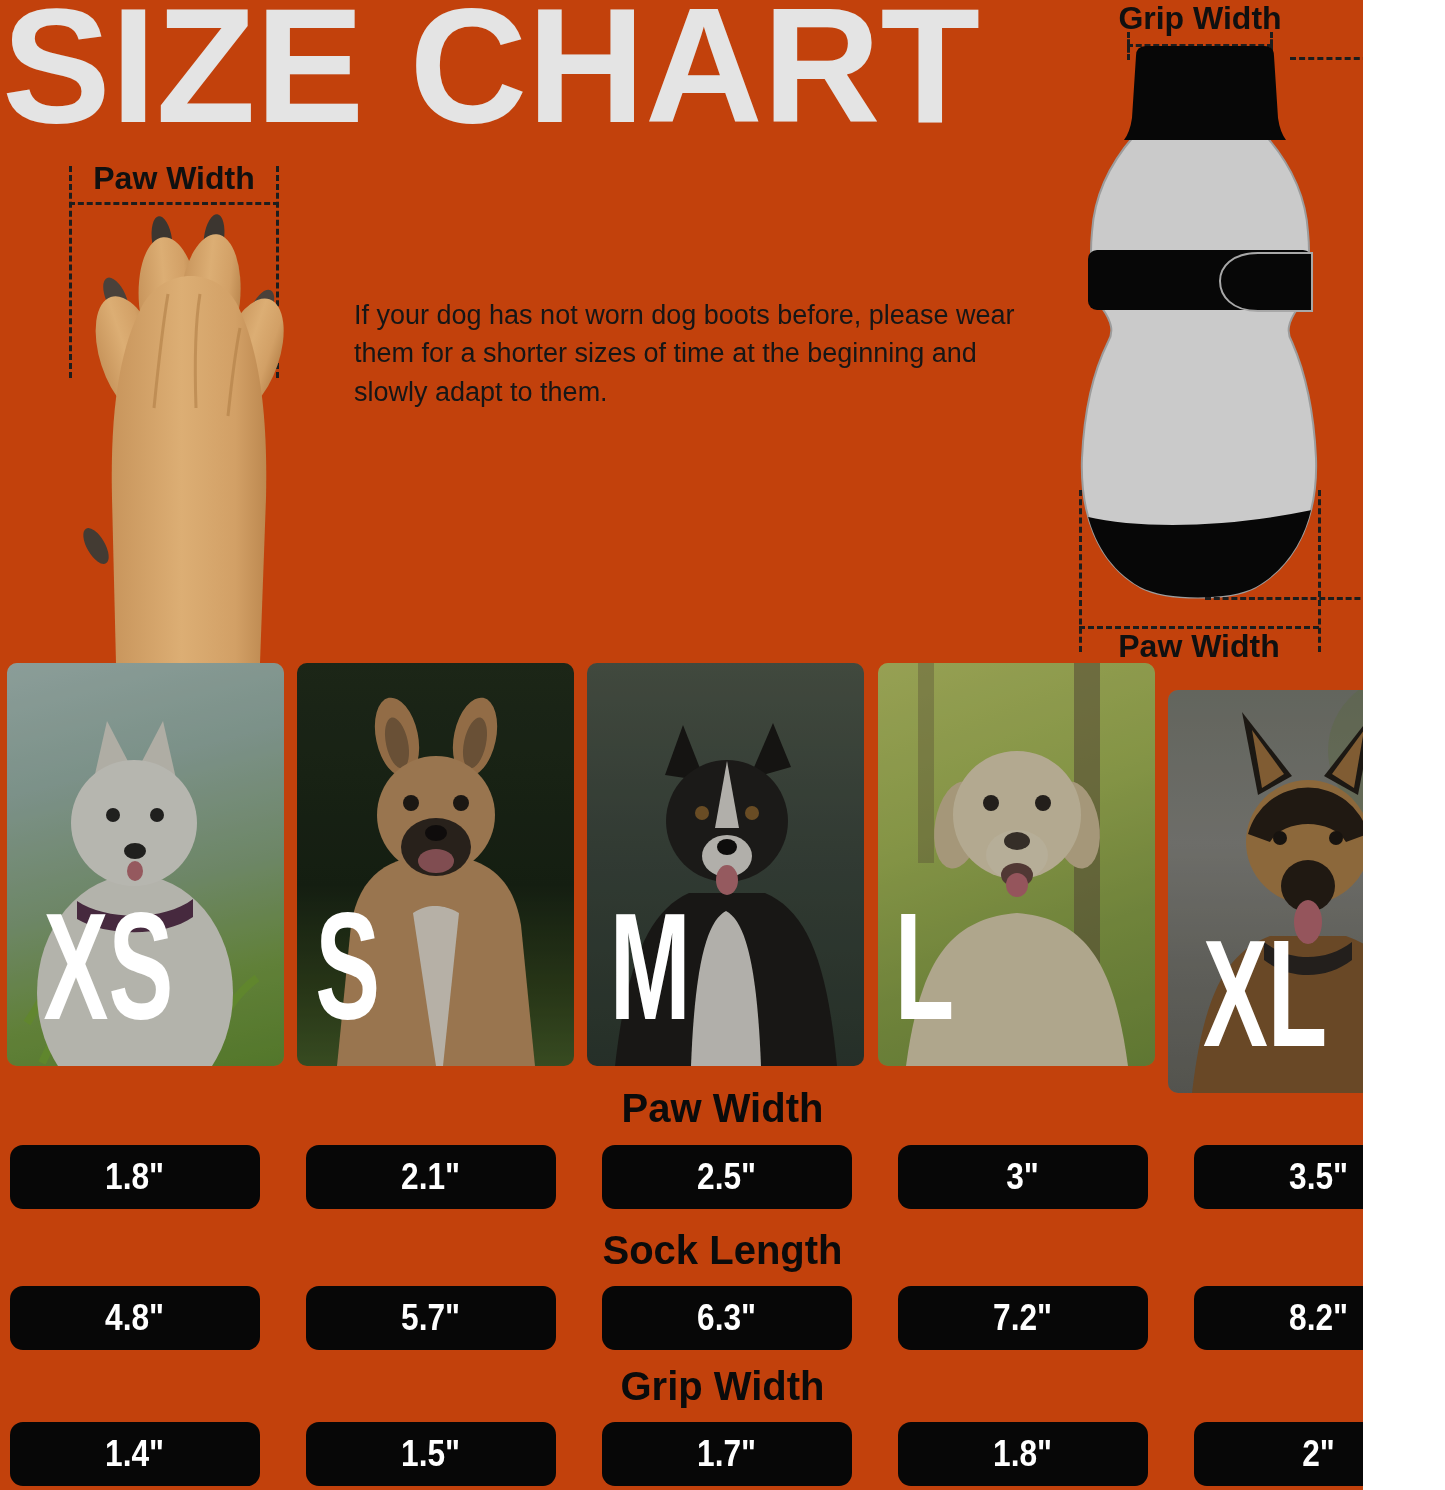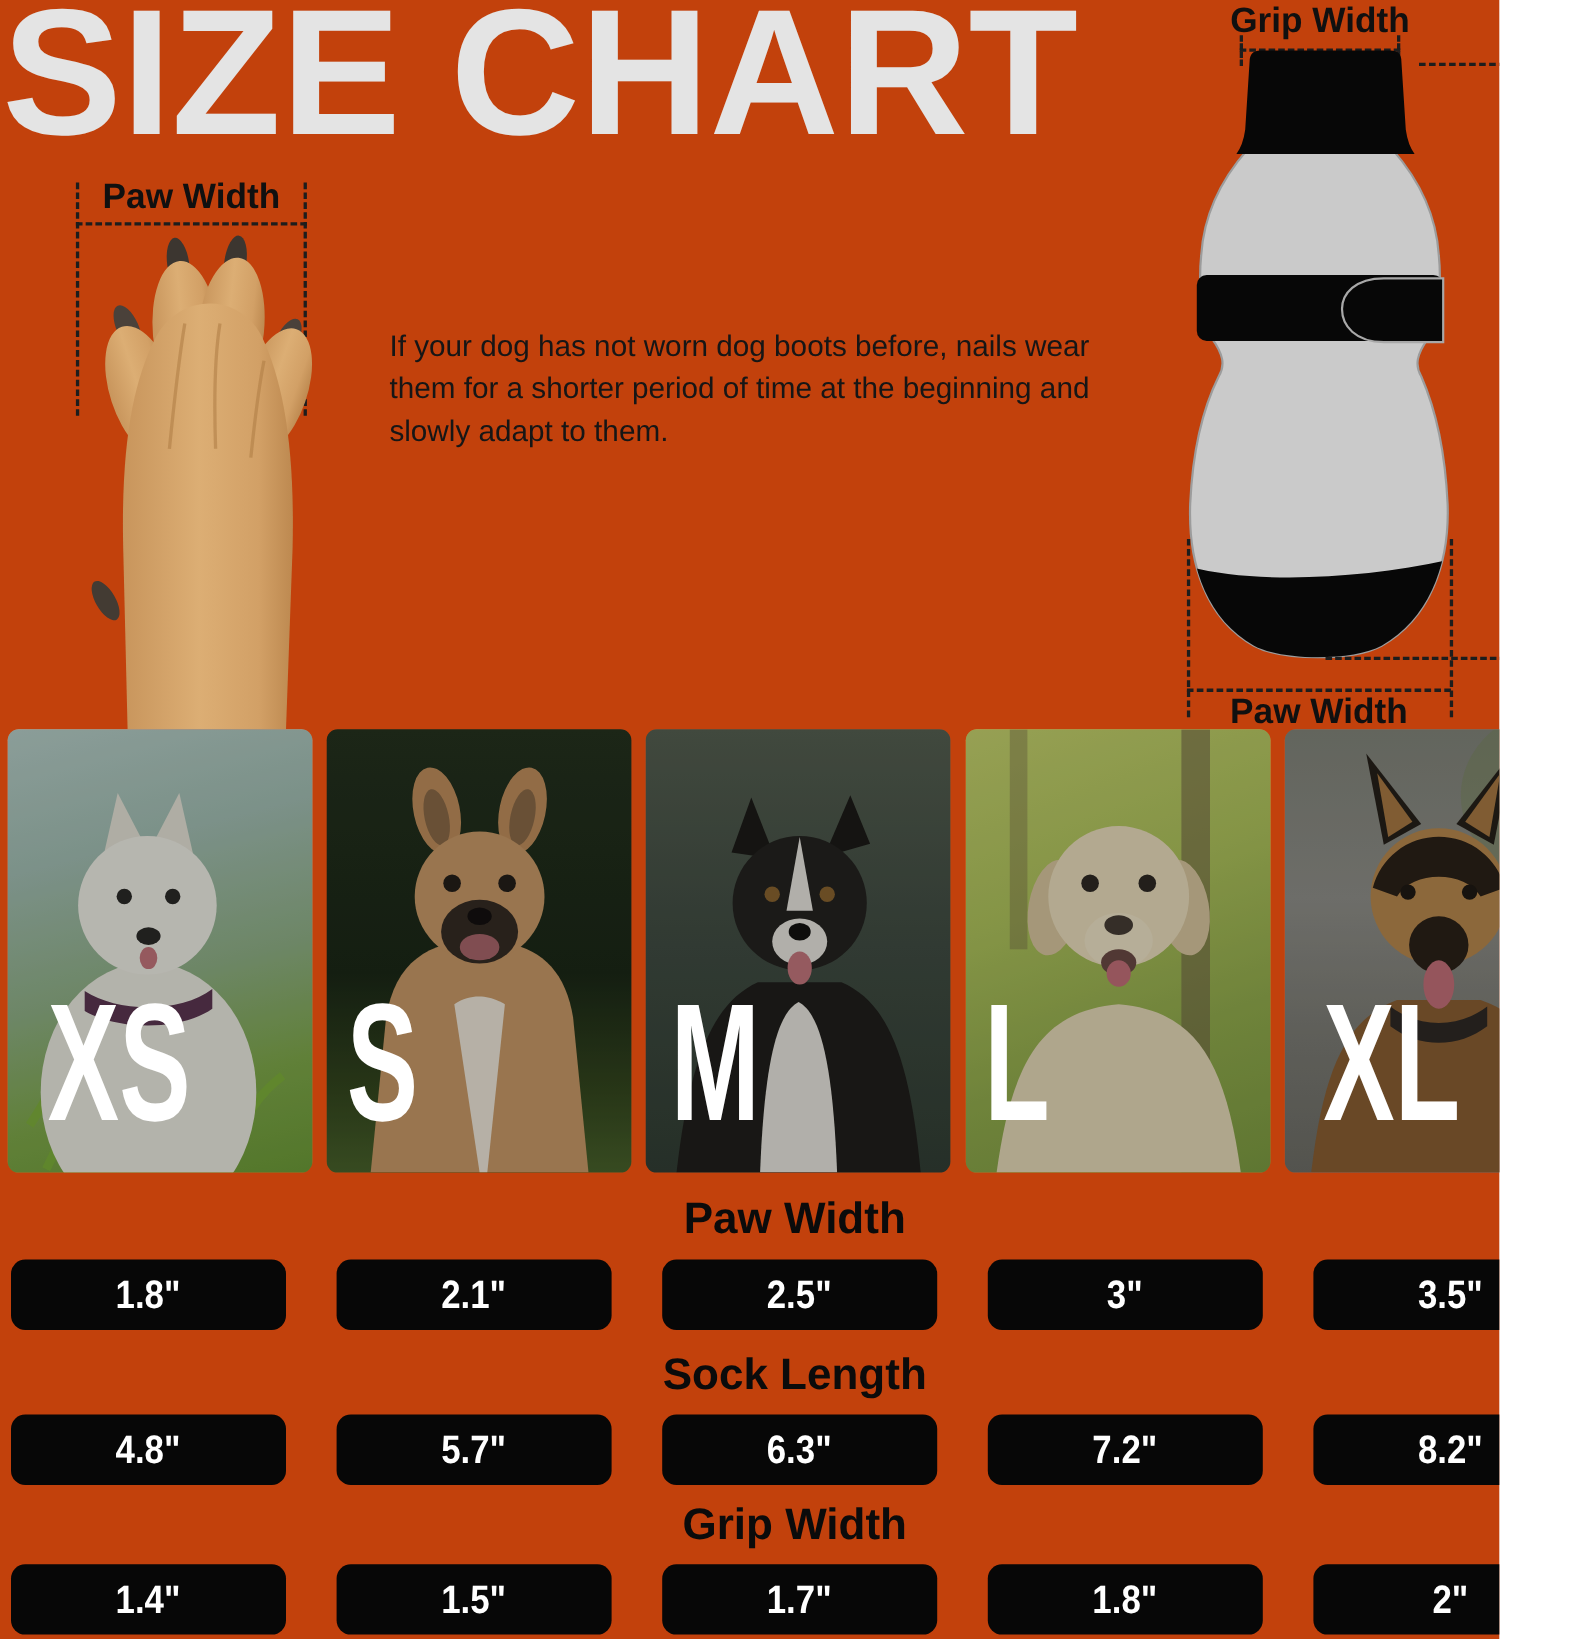--- a/index.html
+++ b/index.html
@@ -94,21 +94,21 @@
     <ellipse cx="62" cy="158" rx="30" ry="62" fill="url(#fur)" transform="rotate(-18 62 158)"></ellipse>
     <ellipse cx="101" cy="105" rx="30" ry="66" fill="url(#fur)" transform="rotate(-5 101 105)"></ellipse>
     <ellipse cx="142" cy="102" rx="30" ry="66" fill="url(#fur)" transform="rotate(6 142 102)"></ellipse>
     <ellipse cx="182" cy="158" rx="29" ry="60" fill="url(#fur)" transform="rotate(19 182 158)"></ellipse>
 
     <path d="M 48,465 L 44,300 C 42,210 52,150 74,108 C 96,68 150,68 170,108 C 190,150 200,210 198,300 L 192,465 Z" fill="url(#fur)"></path>
     <path d="M 86,210 C 92,150 96,120 100,96 M 128,210 C 126,150 128,120 132,96 M 160,218 C 164,180 168,150 172,130" stroke="#b07e46" stroke-width="3" fill="none" opacity="0.6"></path>
   </svg>
 
   <div class="tips-body">
-    <p>If your dog has not worn dog boots before, nails wear them for a shorter period of time at the beginning and slowly adapt to them.</p>
+    <p>If your dog has not worn dog boots before, please wear them for a shorter sizes of time at the beginning and slowly adapt to them.</p>
   </div>
 
   <div class="measure-label" style="left:1100px;top:2px;width:200px;">Grip Width</div>
 
   <div class="vdash" style="left:1127px;top:32px;height:28px;"></div>
   <div class="vdash" style="left:1270px;top:32px;height:28px;"></div>
   <div class="hdash" style="left:1127px;top:44px;width:146px;"></div>
 
   <svg style="position:absolute;left:1040px;top:0;" width="405" height="665" viewBox="0 0 405 665">
     <defs>
@@ -206,21 +206,21 @@
       <circle cx="165" cy="140" r="8" fill="#2e2924"></circle>
       <ellipse cx="139" cy="192" rx="31" ry="25" fill="#f0e5c8"></ellipse>
       <ellipse cx="139" cy="178" rx="13" ry="9" fill="#463d35"></ellipse>
       <ellipse cx="139" cy="212" rx="16" ry="12" fill="#6b4a45"></ellipse>
       <ellipse cx="139" cy="222" rx="11" ry="12" fill="#c4707a"></ellipse>
     </svg>
     <div class="overlay"></div>
     <div class="size-letter"><span>L</span></div>
   </div>
 
-  <div class="card bg-xl" style="left:1168px;">
+  <div class="card bg-xl" style="left:1168px;margin-top:27px;">
     <svg viewBox="0 0 277 403">
       <ellipse cx="250" cy="60" rx="90" ry="80" fill="#7a8a5a" opacity="0.45"></ellipse>
       <path d="M 24,403 C 36,300 60,262 102,246 L 178,246 C 224,262 246,300 254,403 Z" fill="#8a5f33"></path>
       <path d="M 90,105 L 74,22 L 124,86 Z" fill="#26201a"></path>
       <path d="M 190,105 L 206,22 L 156,86 Z" fill="#26201a"></path>
       <path d="M 94,98 L 84,40 L 116,84 Z" fill="#a97a43"></path>
       <path d="M 186,98 L 196,40 L 164,84 Z" fill="#a97a43"></path>
       <circle cx="140" cy="152" r="62" fill="#b9894e"></circle>
       <path d="M 80,144 A 62 62 0 0 1 200,144 L 178,152 C 164,128 116,128 102,152 Z" fill="#2b2118"></path>
       <circle cx="112" cy="148" r="7" fill="#1f1a14"></circle>

